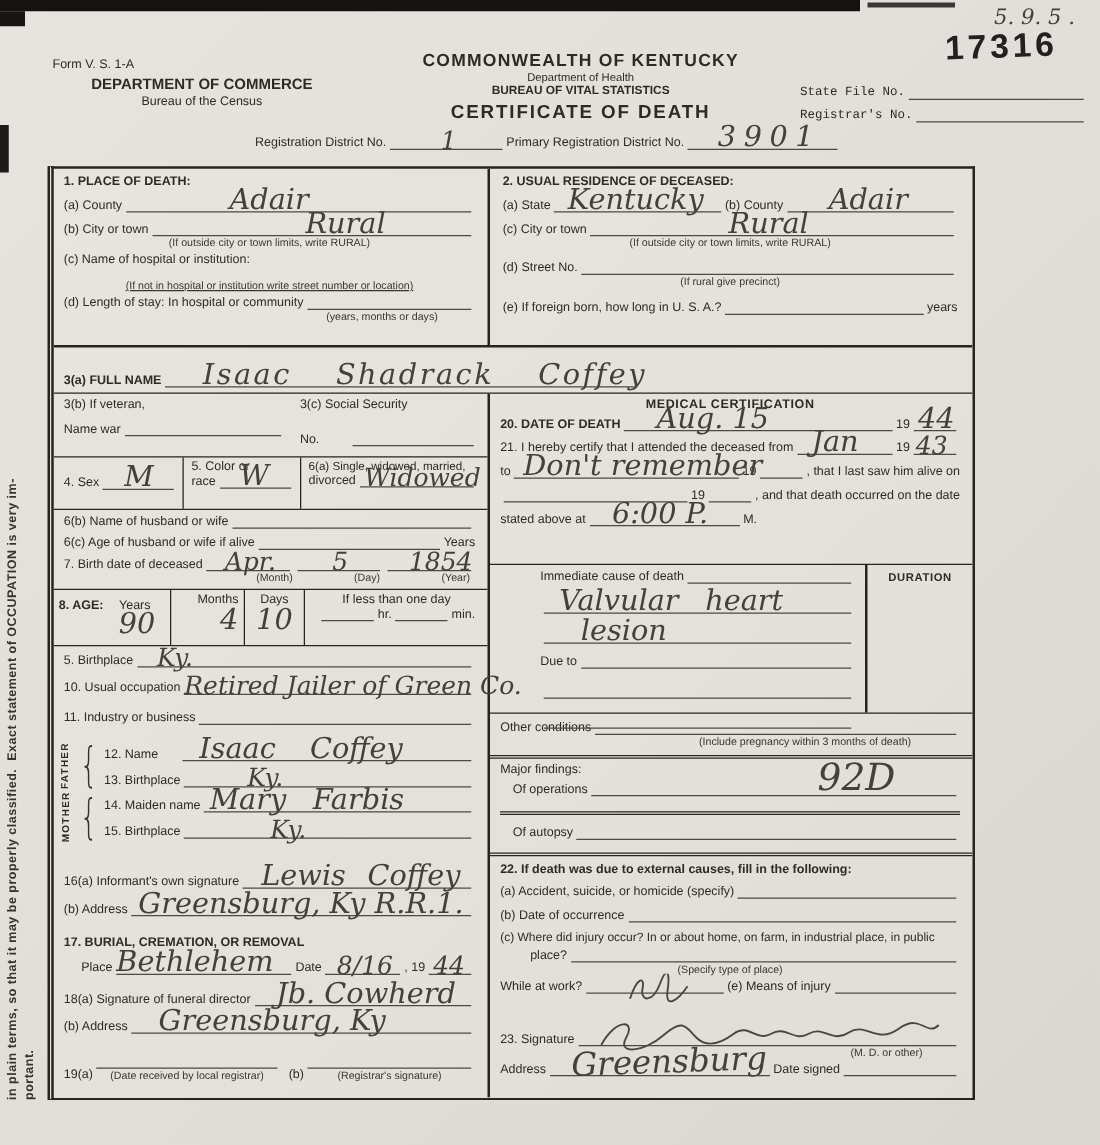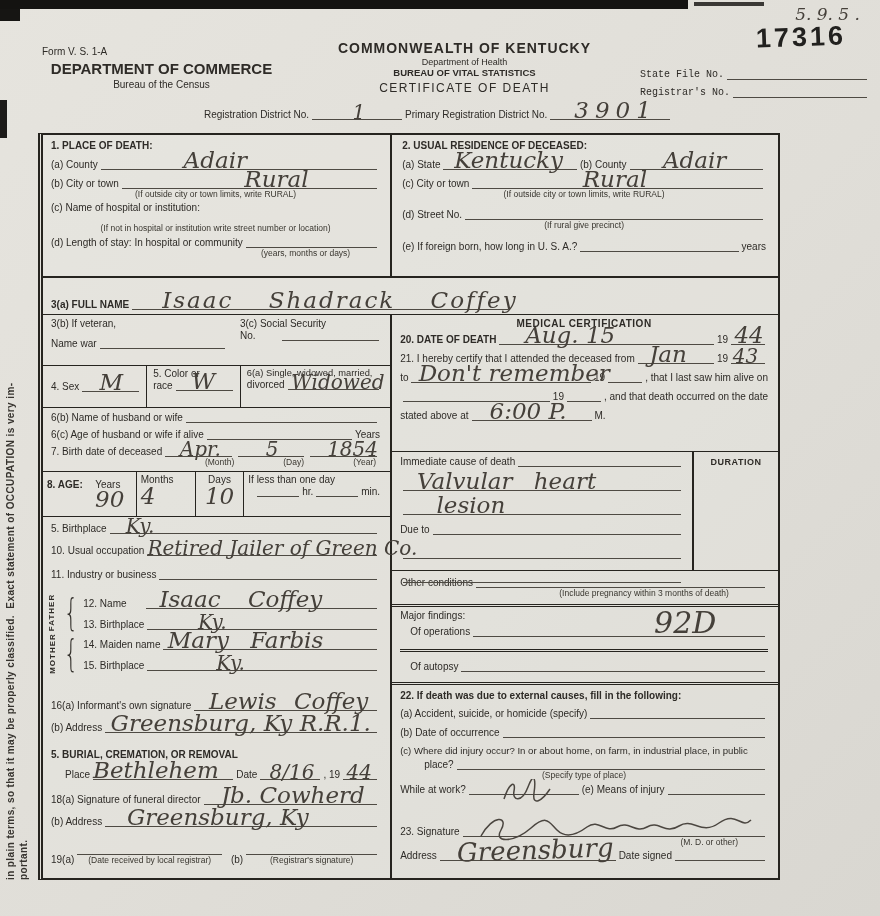--- a/index.html
+++ b/index.html
@@ -23,27 +23,27 @@
     transform:rotate(-90deg);transform-origin:0 0;
     font-size:10px;line-height:13px;letter-spacing:.4px;
     white-space:pre;color:#37342f;font-weight:bold;
   }
 
   
   .hdr{position:absolute;left:34px;top:40px;width:836px;}
   .hdr-row{display:flex;}
   .hdr-left{width:255px;text-align:center;padding-top:6px;}
   .hdr-left .l1{font-size:10px;text-align:left;padding-left:8px;}
-  .hdr-left .l2{font-size:15px;font-weight:bold;margin-top:3px;}
+  .hdr-left .l2{font-size:12px;font-weight:bold;margin-top:3px;}
   .hdr-left .l3{font-size:10px;margin-top:2px;}
   .hdr-center{flex:1;text-align:center;}
   .hdr-center .c1{font-size:14px;font-weight:bold;letter-spacing:1px;}
   .hdr-center .c2{font-size:9px;margin-top:1px;}
   .hdr-center .c3{font-size:9.5px;font-weight:bold;}
-  .hdr-center .c4{font-size:12px;font-weight:normal;letter-spacing:1.5px;margin-top:3px;}
+  .hdr-center .c4{font-size:15px;font-weight:bold;letter-spacing:1.5px;margin-top:3px;}
   .hdr-right{width:230px;position:relative;padding-top:22px;}
   .stamp{position:absolute;top:-18px;right:24px;font-size:27px;font-weight:bold;
          letter-spacing:3px;color:#22211f;transform:rotate(-2deg);}
   .stamp-note{position:absolute;top:-34px;right:10px;}
   .fileline{display:flex;align-items:flex-end;font-size:9.5px;margin-top:6px;font-family:Liberation Mono, monospace;}
   .regline{display:flex;align-items:flex-end;margin-top:10px;margin-left:170px;font-size:10px;}
 
   
   .box{
     position:absolute;left:38px;top:133px;width:742px;height:747px;
@@ -161,21 +161,21 @@
         <div class="fl mt">
           <span class="lbl">(b)   City or town</span>
           <span class="rule">
               <span class="hw h23" style="left:48%;">Rural</span>
             </span>
         </div>
         <div class="hint">(If outside city or town limits, write RURAL)</div>
         <div class="fl" style="margin-top:3px;">
           <span class="lbl">(c)   Name of hospital or institution:</span>
         </div>
-        <div class="hint" style="margin-top:10px;">(If not in hospital or institution write street number or location)</div>
+        <div class="hint" style="margin-top:10px;text-decoration:underline;">(If not in hospital or institution write street number or location)</div>
         <div class="fl" style="margin-top:3px;">
           <span class="lbl">(d)   Length of stay: In hospital or community</span>
           <span class="rule"></span>
         </div>
         <div class="hint" style="margin-left:180px;">(years, months or days)</div>
       </div>
       <div class="cellR">
         <div class="lbl b">2.   USUAL RESIDENCE OF DECEASED:</div>
         <div class="fl mt">
           <span class="lbl">(a)   State</span>
@@ -221,21 +221,21 @@
         <div class="sec tri" style="height:50px;padding:0;">
           <div style="width:55%;padding:3px 6px 0 8px;">
             <div class="lbl">3(b)   If veteran,</div>
             <div class="fl" style="margin-top:8px;">
               <span class="lbl">Name war</span>
               <span class="rule"></span>
             </div>
           </div>
           <div style="flex:1;padding:3px 8px 0 6px;">
             <div class="lbl">3(c)   Social Security</div>
-            <div class="fl" style="margin-top:0;gap:24px;">
+            <div class="fl" style="margin-top:16px;gap:24px;">
               <span class="lbl">No.</span>
               <span class="rule"></span>
             </div>
           </div>
         </div>
 
         <div class="sec bt tri" style="height:42px;padding:0;">
           <div class="vr" style="width:30%;padding:2px 4px 0 8px;">
             <div class="fl" style="margin-top:12px;">
               <span class="lbl">4.   Sex</span>
@@ -293,29 +293,29 @@
           </div>
         </div>
 
         <div class="bt" style="height:44px;">
           <div class="agegrid">
             <div class="vr" style="width:27%;">
               <span class="lbl b">8.   AGE:</span>
               <span class="lbl" style="margin-left:8px;">Years</span>
               <div class="hw h23" style="margin-left:48px;margin-top:-4px;">90</div>
             </div>
-            <div class="vr" style="width:17%;text-align:left;">
+            <div class="vr" style="width:17%;text-align:right;">
               <div class="lbl">Months</div>
               <div class="hw h23">4</div>
             </div>
             <div class="vr" style="width:14%;text-align:center;">
               <div class="lbl">Days</div>
               <div class="hw h23">10</div>
             </div>
-            <div style="flex:1;">
+            <div style="flex:1;text-align:center;">
               <div class="lbl">If less than one day</div>
               <div class="fl" style="padding:0 6px;">
                 <span class="rule"></span>
                 <span class="lbl">hr.</span>
                 <span class="rule"></span>
                 <span class="lbl">min.</span>
               </div>
             </div>
           </div>
         </div>
@@ -391,21 +391,21 @@
           </div>
           <div class="fl" style="margin-top:10px;">
             <span class="lbl">(b)   Address</span>
             <span class="rule">
                 <span class="hw h23" style="left:2%;">Greensburg, Ky  R.R.1.</span>
               </span>
           </div>
         </div>
 
         <div class="sec" style="height:44px;">
-          <div class="lbl b">5.   BURIAL, CREMATION, OR REMOVAL</div>
+          <div class="lbl b">17.   BURIAL, CREMATION, OR REMOVAL</div>
           <div class="fl" style="margin-top:8px;">
             <span class="lbl" style="margin-left:14px;">Place</span>
             <span class="rule">
                 <span class="hw h23" style="left:0;">Bethlehem</span>
               </span>
             <span class="lbl">Date</span>
             <span class="rule w60">
                 <span class="hw h20" style="left:15%;">8/16</span>
               </span>
             <span class="lbl">, 19</span>
@@ -487,21 +487,21 @@
           </div>
           <div class="fl" style="margin-top:7px;">
             <span class="lbl">stated above at</span>
             <span class="rule" style="flex:0 0 120px;">
                 <span class="hw h23" style="left:15%;">6:00 P.</span>
               </span>
             <span class="lbl">M.</span>
           </div>
         </div>
 
-        <div class="bt" style="height:118px;">
+        <div class="bt" style="height:118px;padding-left:32px;">
           <div class="causewrap">
             <div class="causemain">
               <div class="fl">
                 <span class="lbl">Immediate cause of death</span>
                 <span class="rule"></span>
               </div>
               <div class="fl" style="margin-top:12px;">
                 <span class="rule">
                     <span class="hw h23" style="left:5%;word-spacing:14px;">Valvular  heart</span>
                   </span>

